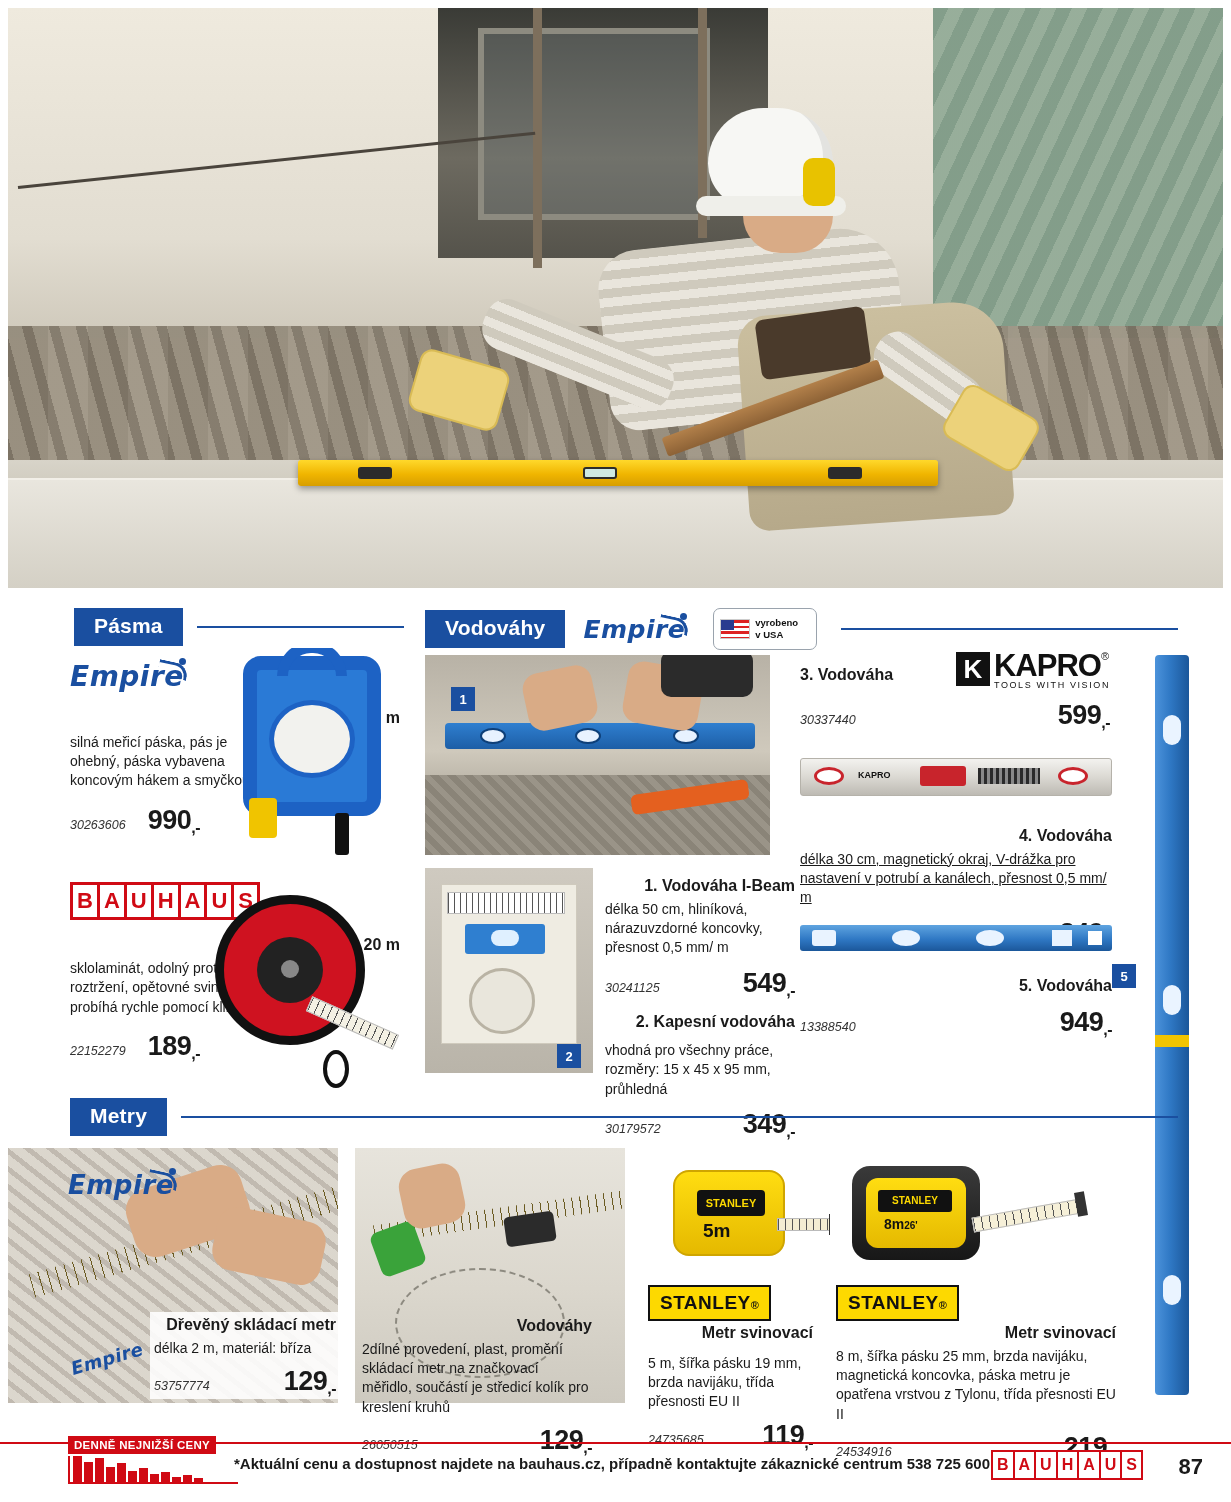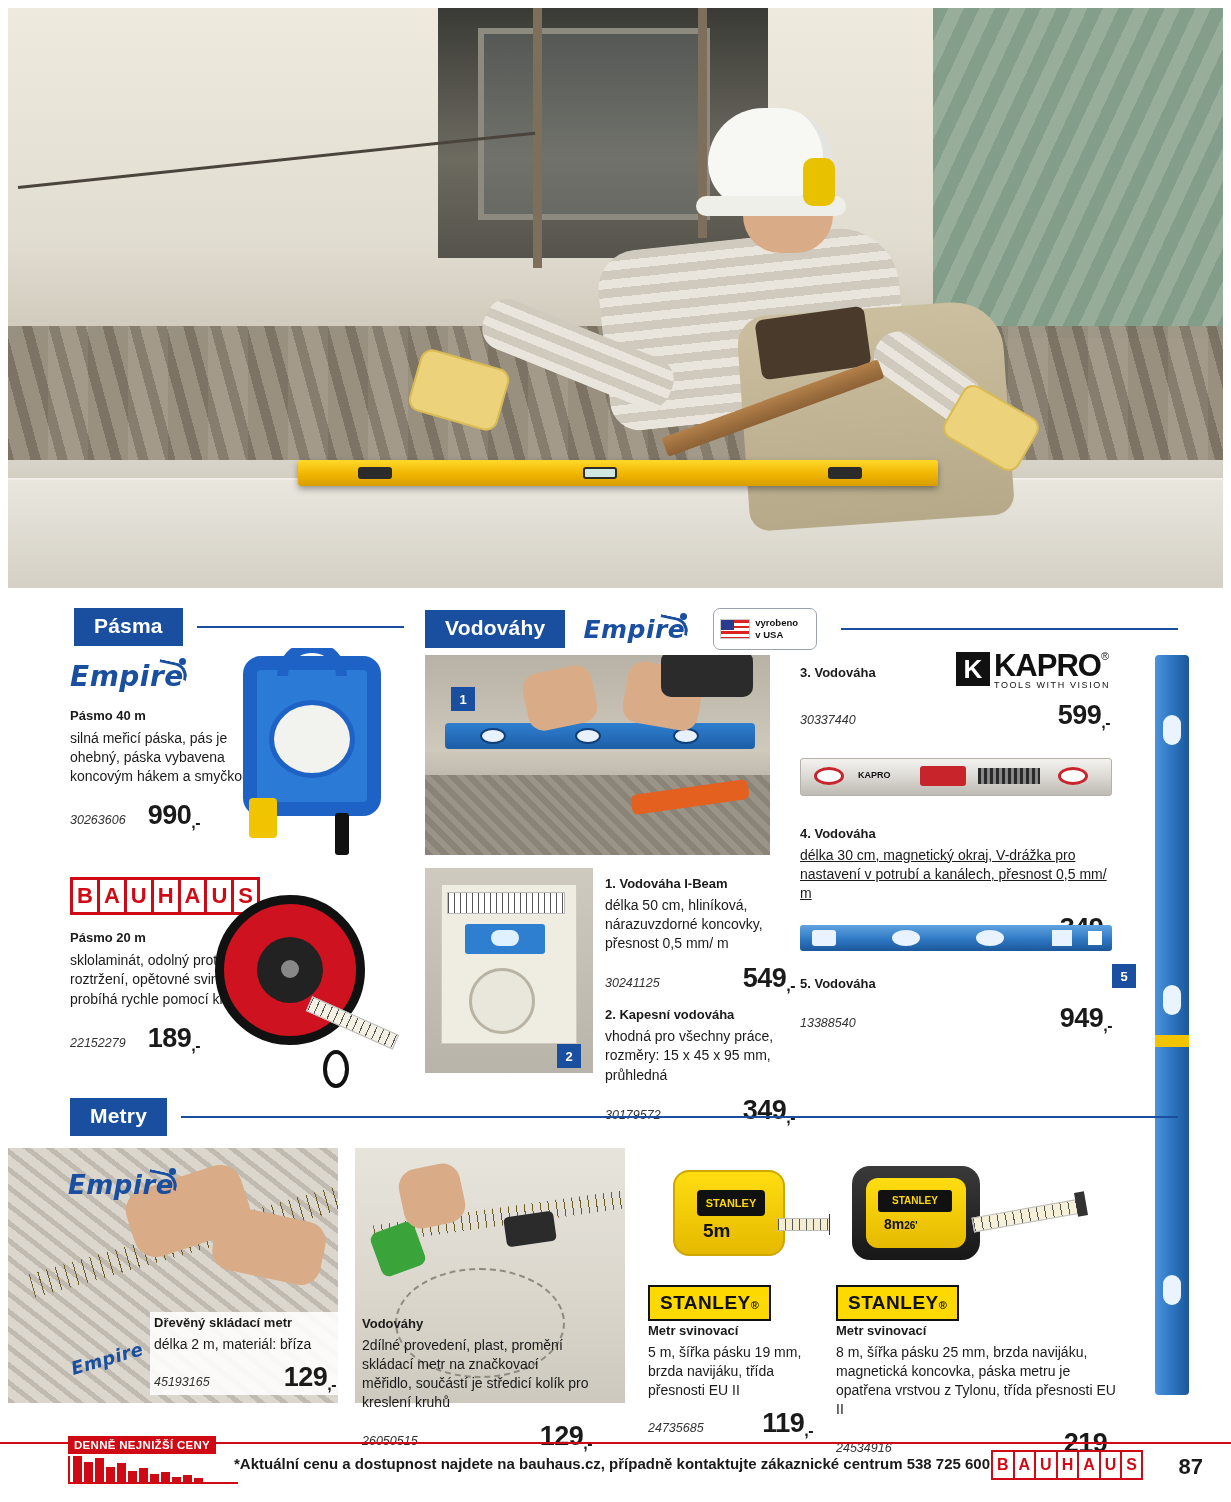--- a/index.html
+++ b/index.html
@@ -201,21 +201,21 @@
   .kapro-word { font-size:31px; font-weight:bold; letter-spacing:-1px; color:#111; }
   .kapro-sub { font-size:9px; letter-spacing:1.6px; color:#111; margin-top:-4px; }
 
   .stanley-logo {
     background:#fdd900; border:2px solid #111; padding:5px 10px;
     font-weight:bold; font-size:19px; color:#111; letter-spacing:.5px;
     display:inline-block;
   }
 
   
-  .title { font-weight:bold; font-size:13px; line-height:1.35; }
+  .title { font-weight:bold; font-size:16px; line-height:1.35;text-align:right; }
   .desc  { font-size:14px; line-height:1.38; }
   .code  { font-style:italic; font-size:12.5px; color:#333; }
   .price { font-weight:bold; font-size:27px; letter-spacing:-.5px; }
   .price .cur { font-size:16px; vertical-align:baseline; position:relative; top:4px; }
 
   .num-badge {
     background:#1a4fa0; color:#fff; font-weight:bold; font-size:13px;
     width:24px; height:24px; display:flex; align-items:center; justify-content:center;
   }
 
@@ -389,21 +389,21 @@
   <div class="title">1. Vodováha I-Beam</div>
   <div class="desc" style="margin-top:3px;">délka 50 cm, hliníková, nárazuvzdorné koncovky, přesnost 0,5 mm/ m</div>
   <div style="display:flex; align-items:baseline; justify-content:space-between; margin-top:10px;">
     <div class="code">30241125</div>
     <div class="price">
       <span>549</span><span class="cur">,-</span>
     </div>
   </div>
 
   <div class="title" style="margin-top:12px;">2. Kapesní vodováha</div>
-  <div class="desc" style="margin-top:3px;">vhodná pro všechny práce, rozměry: 15 x 45 x 95 mm, průhledná</div>
+  <div class="desc" style="margin-top:9px;">vhodná pro všechny práce, rozměry: 15 x 45 x 95 mm, průhledná</div>
   <div style="display:flex; align-items:baseline; justify-content:space-between; margin-top:10px;">
     <div class="code">30179572</div>
     <div class="price">
       <span>349</span><span class="cur">,-</span>
     </div>
   </div>
 </div>
 
 <div style="position:absolute; left:800px; top:648px; width:310px;">
   <div style="display:flex; align-items:flex-start; gap:8px;">
@@ -497,21 +497,21 @@
     <span class="dot"></span>
   </div>
   <div class="empire-logo" style="position:absolute; left:62px; top:200px; transform:rotate(-16deg);">
     <span class="txt" style="font-size:18px;">Empire</span>
   </div>
 </div>
 <div style="position:absolute; left:150px; top:1312px; width:190px; background:rgba(255,255,255,.88); padding:2px 4px;">
   <div class="title">Dřevěný skládací metr</div>
   <div class="desc" style="margin-top:3px;">délka 2 m, materiál: bříza</div>
   <div style="display:flex; align-items:baseline; justify-content:space-between; margin-top:8px;">
-    <div class="code">45193165</div>
+    <div class="code">53757774</div>
     <div class="price">
       <span>129</span><span class="cur">,-</span>
     </div>
   </div>
 </div>
 
 <div class="photo" style="position:absolute; left:355px; top:1148px; width:270px; height:255px;">
   <div style="position:absolute; inset:0; background:linear-gradient(180deg,#e7e4dc 0%,#dbd7cd 55%,#cdc9bf 100%);"></div>
   <div style="position:absolute; left:18px; top:60px; width:250px; height:18px; background:linear-gradient(180deg,#f2e27c,#dcc84e);
     transform:rotate(-8deg); background-image:repeating-linear-gradient(90deg,#6b5b22 0 1px,transparent 1px 8px);"></div>
@@ -537,21 +537,21 @@
   <div style="position:absolute; left:58px; top:72px; font-weight:bold; font-size:19px; color:#111;">5m</div>
   <div style="position:absolute; left:132px; top:70px; width:56px; height:13px; background:#f4edd2; border:1px solid #bbb;
     background-image:repeating-linear-gradient(90deg,#555 0 1px,transparent 1px 7px);"></div>
   <div style="position:absolute; left:184px; top:66px; width:8px; height:21px; background:#333;"></div>
 </div>
 <div class="stanley-logo" style="position:absolute; left:648px; top:1285px;">
   <span>STANLEY</span><span style="font-size:11px;">®</span>
 </div>
 <div style="position:absolute; left:648px; top:1322px; width:165px;">
   <div class="title">Metr svinovací</div>
-  <div class="desc" style="margin-top:3px;">5 m, šířka pásku 19 mm, brzda navijáku, třída přesnosti EU II</div>
+  <div class="desc" style="margin-top:10px;">5 m, šířka pásku 19 mm, brzda navijáku, třída přesnosti EU II</div>
   <div style="display:flex; align-items:baseline; justify-content:space-between; margin-top:8px;">
     <div class="code">24735685</div>
     <div class="price">
       <span>119</span><span class="cur">,-</span>
     </div>
   </div>
 </div>
 
 <div class="photo" style="position:absolute; left:832px; top:1148px; width:260px; height:130px; background:transparent;">
   <div style="position:absolute; left:20px; top:18px; width:128px; height:94px; background:linear-gradient(180deg,#3a3a3a,#171717); border-radius:18px;"></div>

